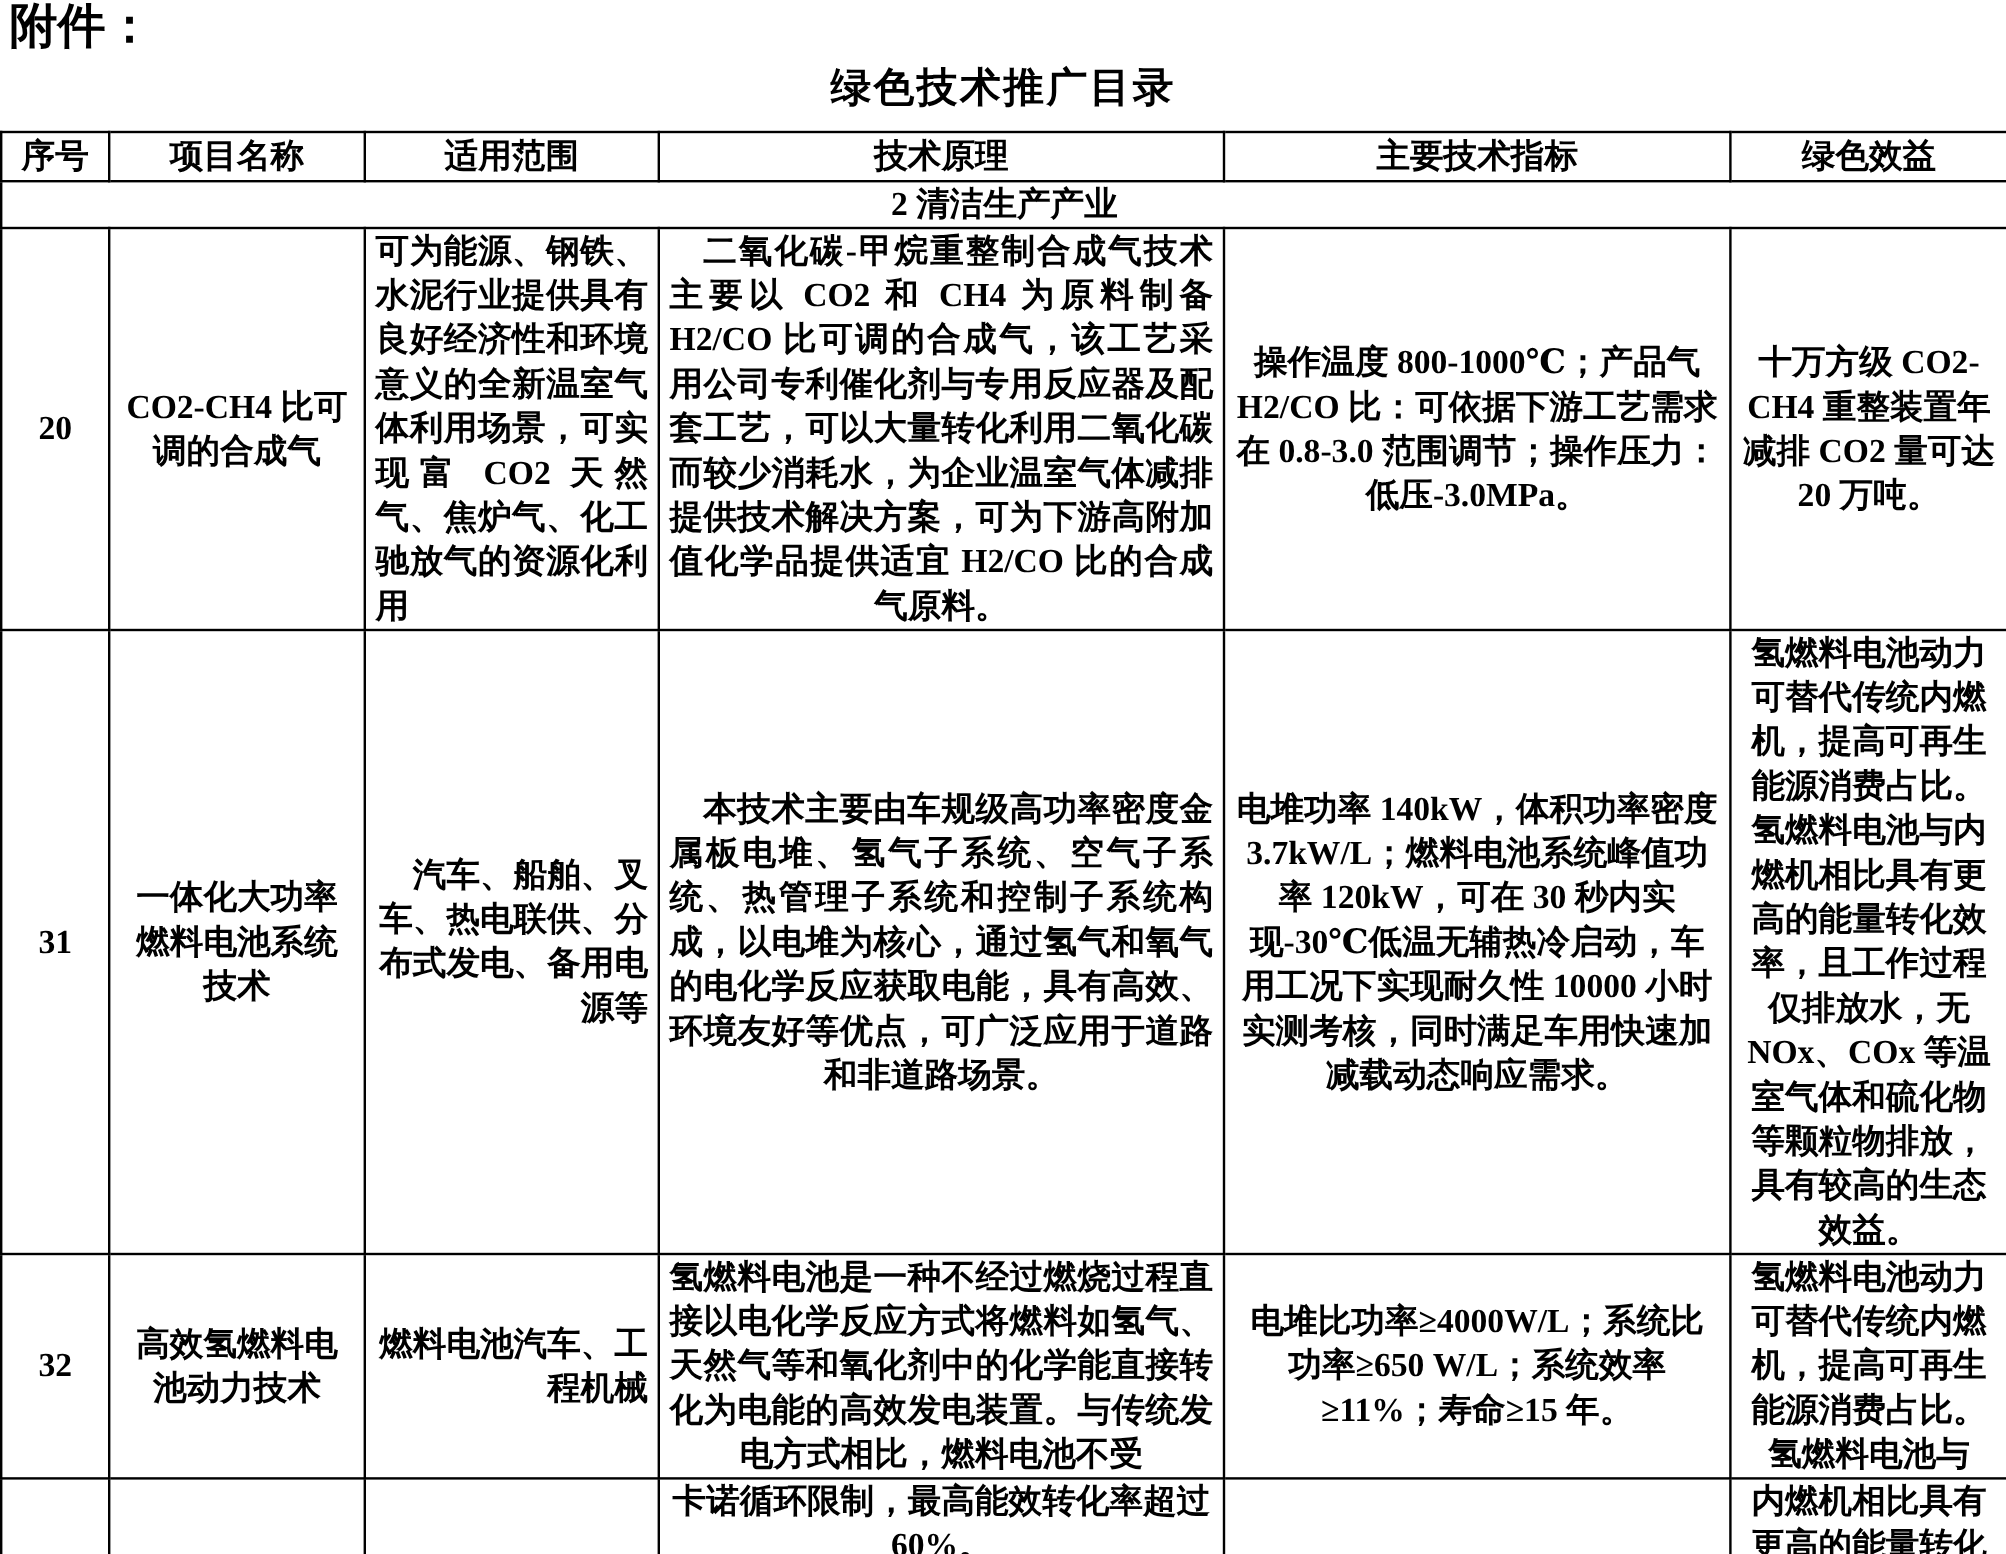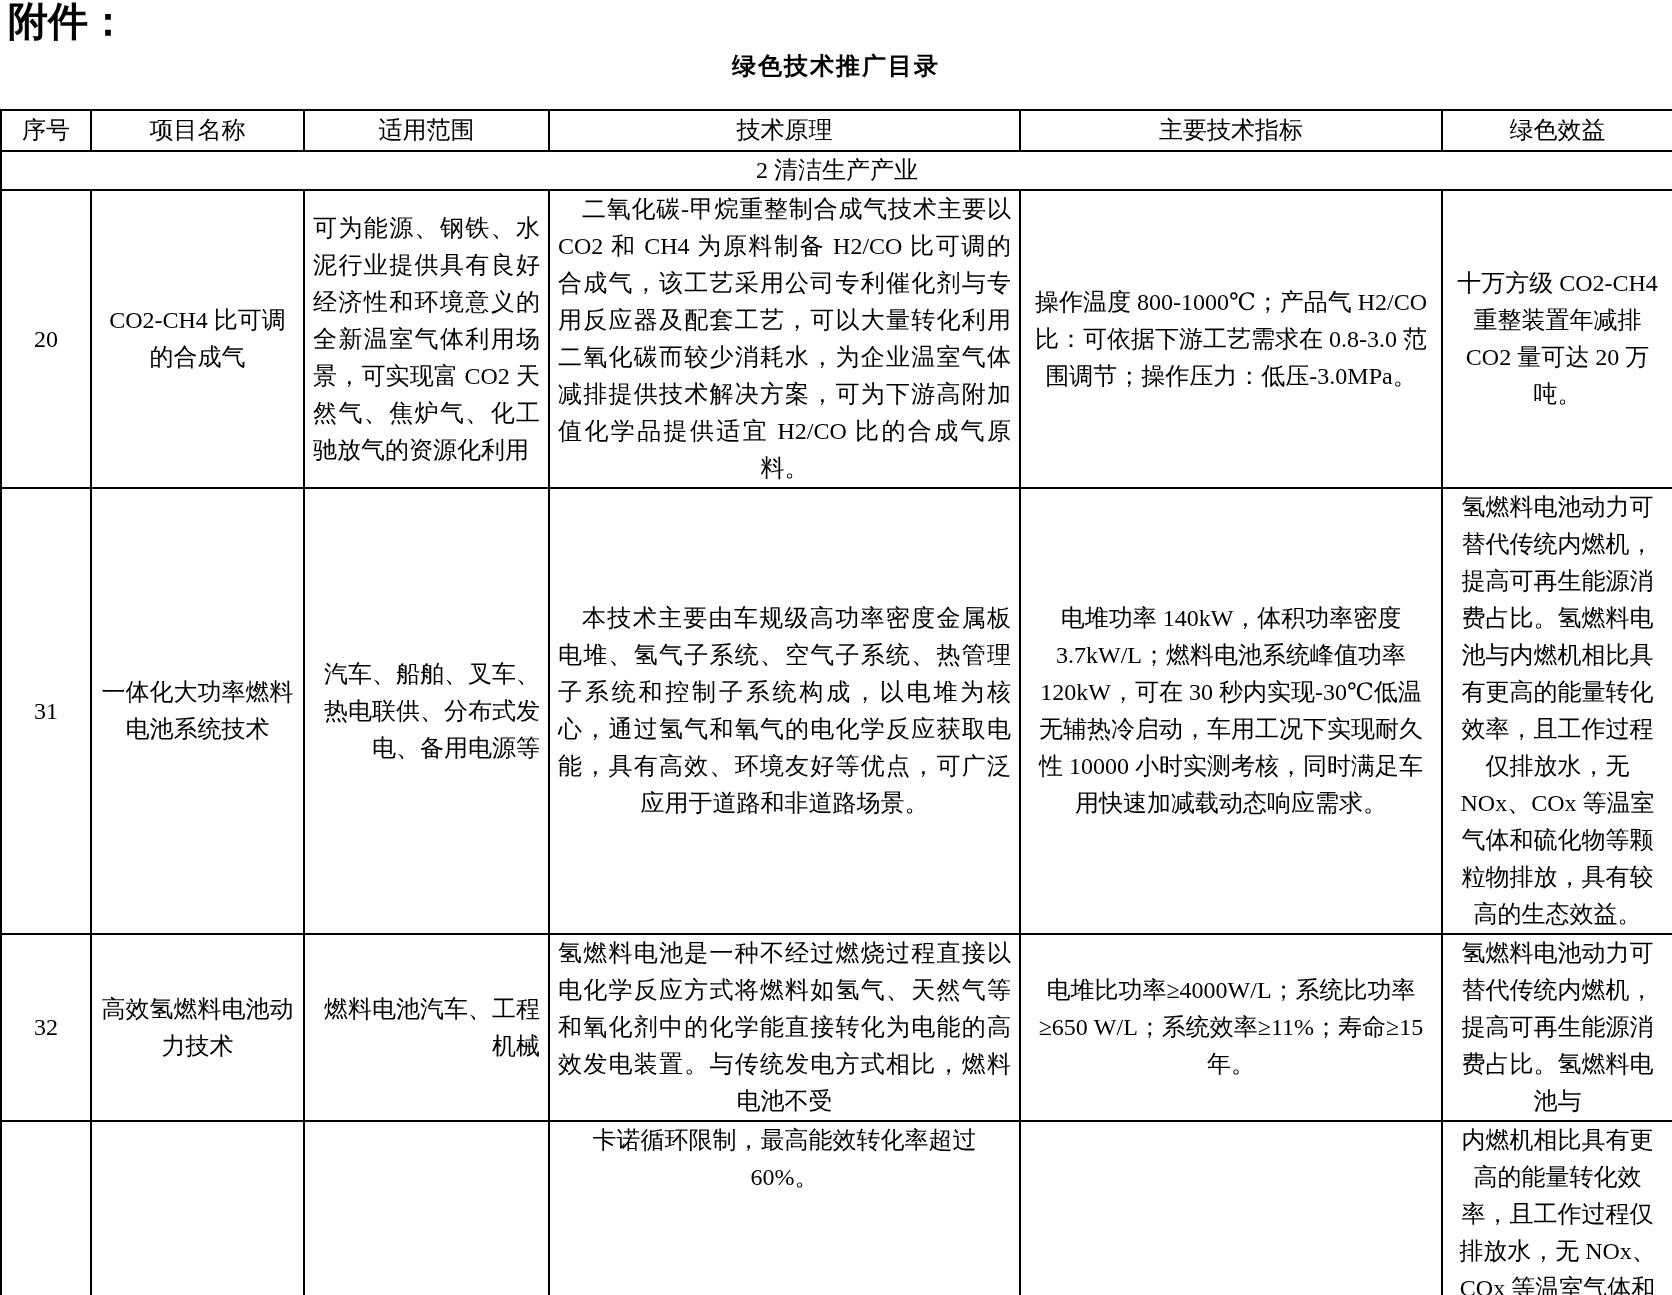--- a/index.html
+++ b/index.html
@@ -6,33 +6,33 @@
   body{
     width:1672px;height:1295px;position:relative;overflow:hidden;
     color:#000;font-family:"Liberation Serif","DejaVu Serif",serif;
   }
   .attachment{
     position:absolute;top:2px;left:8px;
     font-size:40px;line-height:40px;font-weight:bold;
   }
   .doc-title{
     position:absolute;top:50px;left:0;width:100%;
-    text-align:center;font-size:24px;font-weight:bold;margin:0;
+    text-align:center;font-size:34px;font-weight:bold;margin:0;
     font-family:Liberation Serif, serif;
     letter-spacing:2px;
   }
   table.catalog{
     position:absolute;top:109px;left:0;width:1672px;
     border-collapse:collapse;table-layout:fixed;
   }
   table.catalog td,table.catalog th{
     border:2px solid #000;
-    font-size:24px;line-height:37px;
+    font-size:28px;line-height:37px;
     padding:0 8px;vertical-align:middle;
-    font-weight:normal;overflow:hidden;
+    font-weight:bold;overflow:hidden;
     word-break:break-word;
   }
   tr.h-header{height:41px;}
   tr.h-section2{height:35px;}
   tr.h-row20{height:259px;}
   tr.h-section3{height:38px;}
   tr.h-row31{height:408px;}
   tr.h-row32{height:150px;}
   tr.h-cont{height:253px;}
   th.col-h{text-align:center;font-size:24px;}

